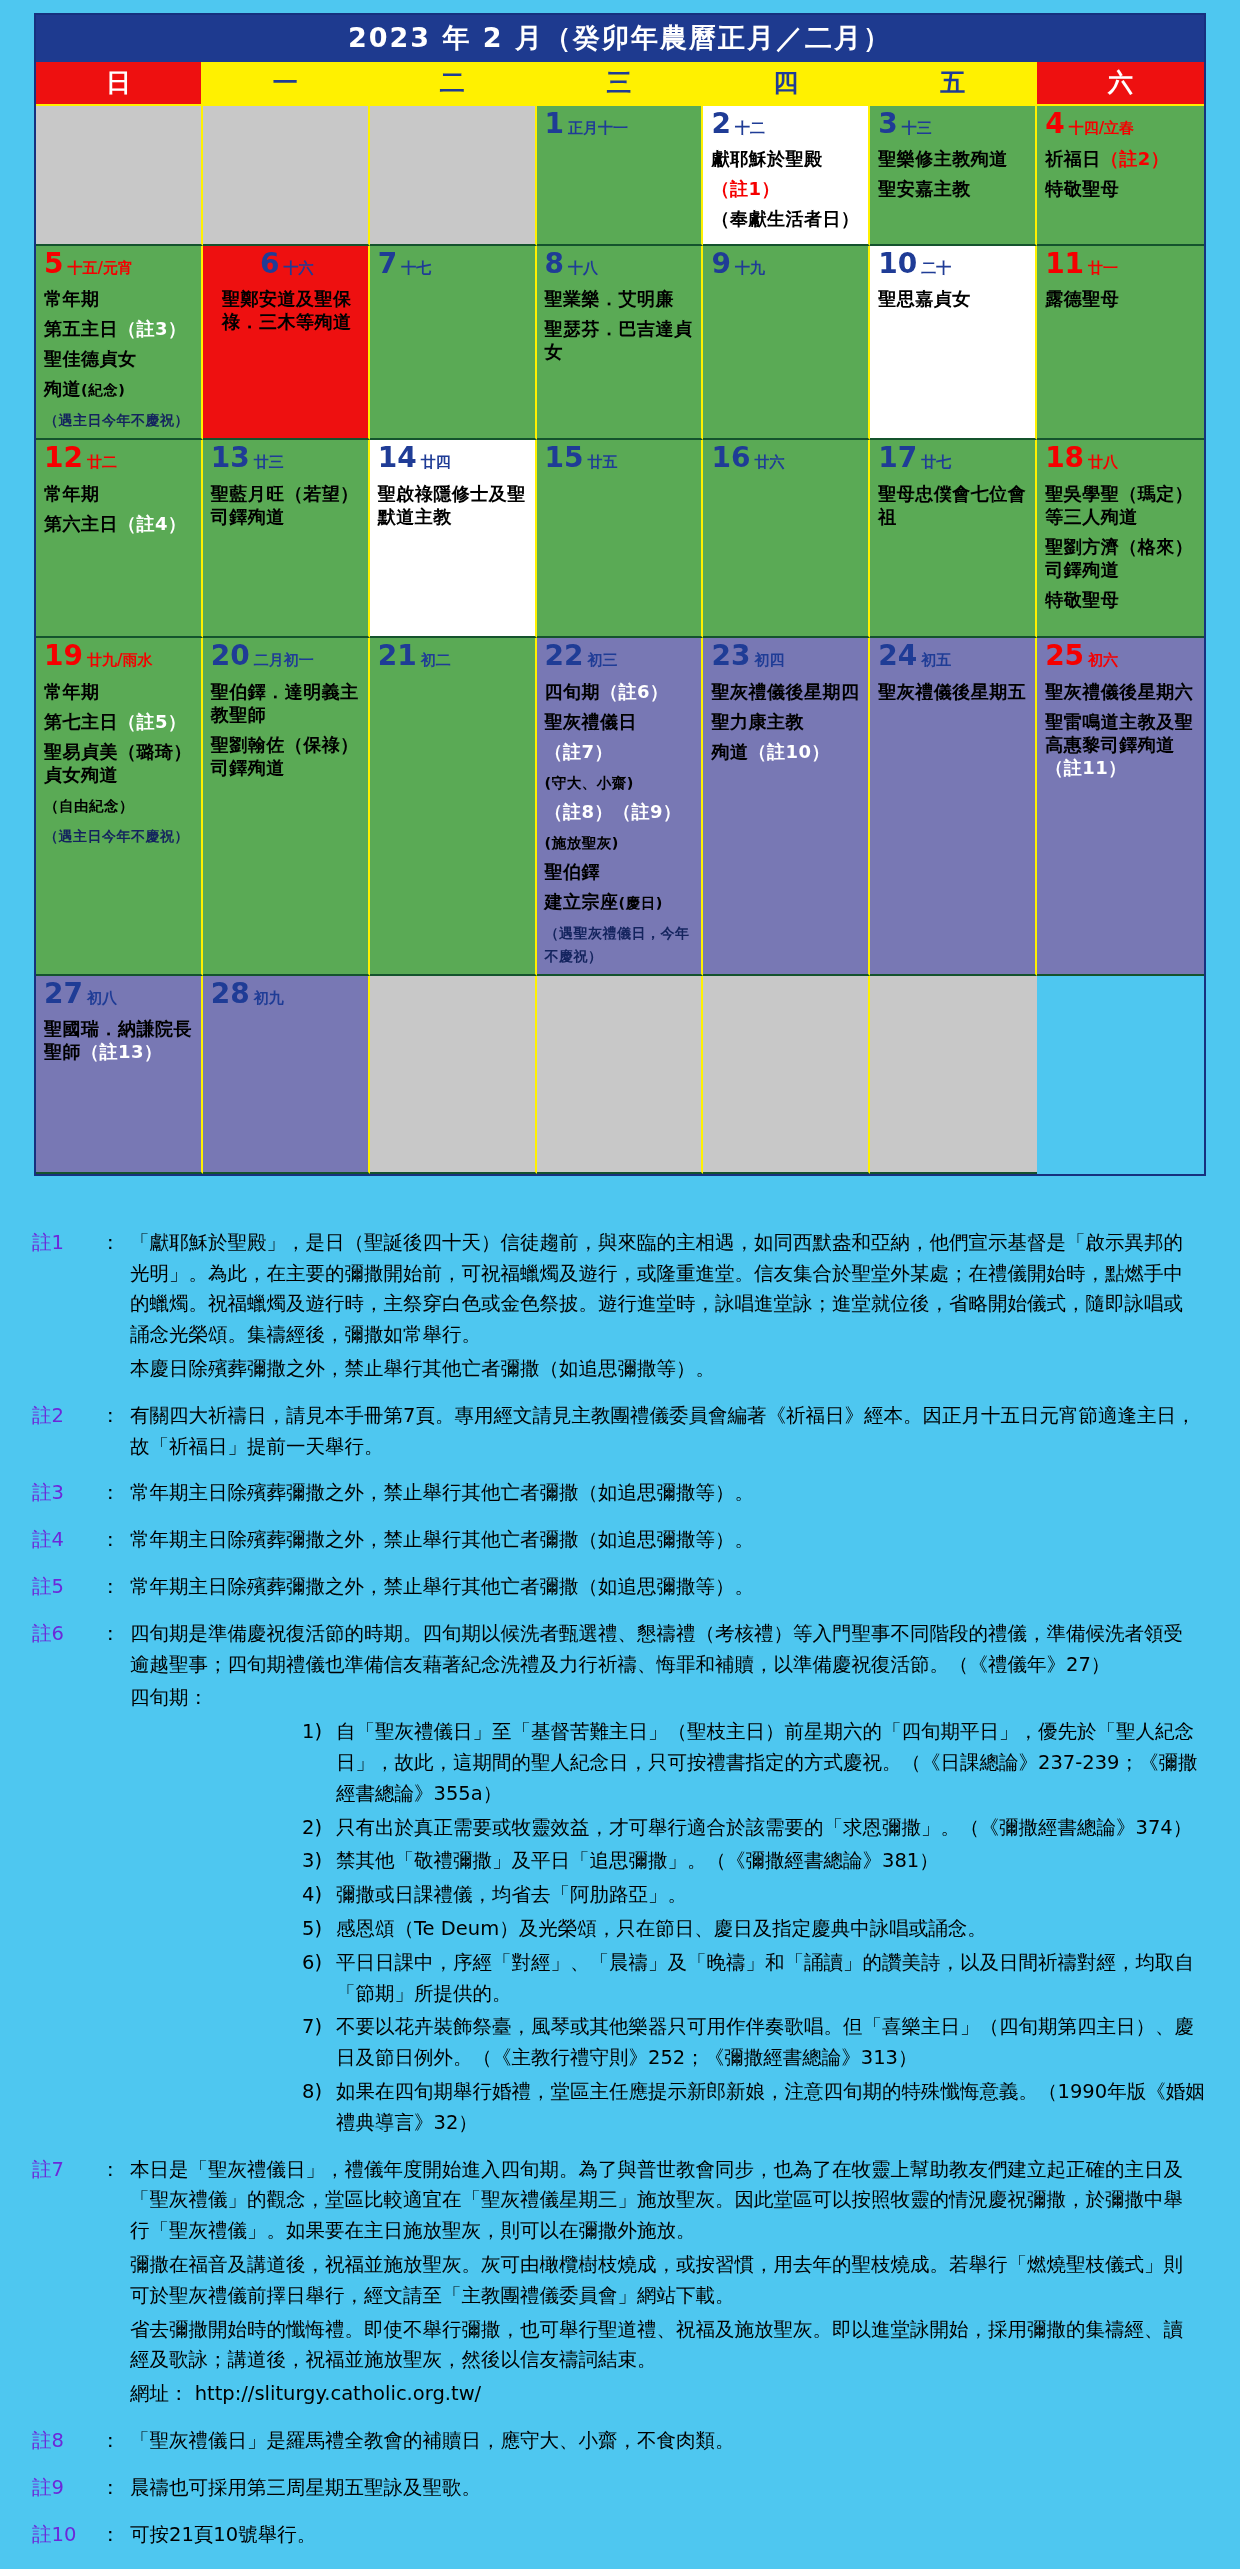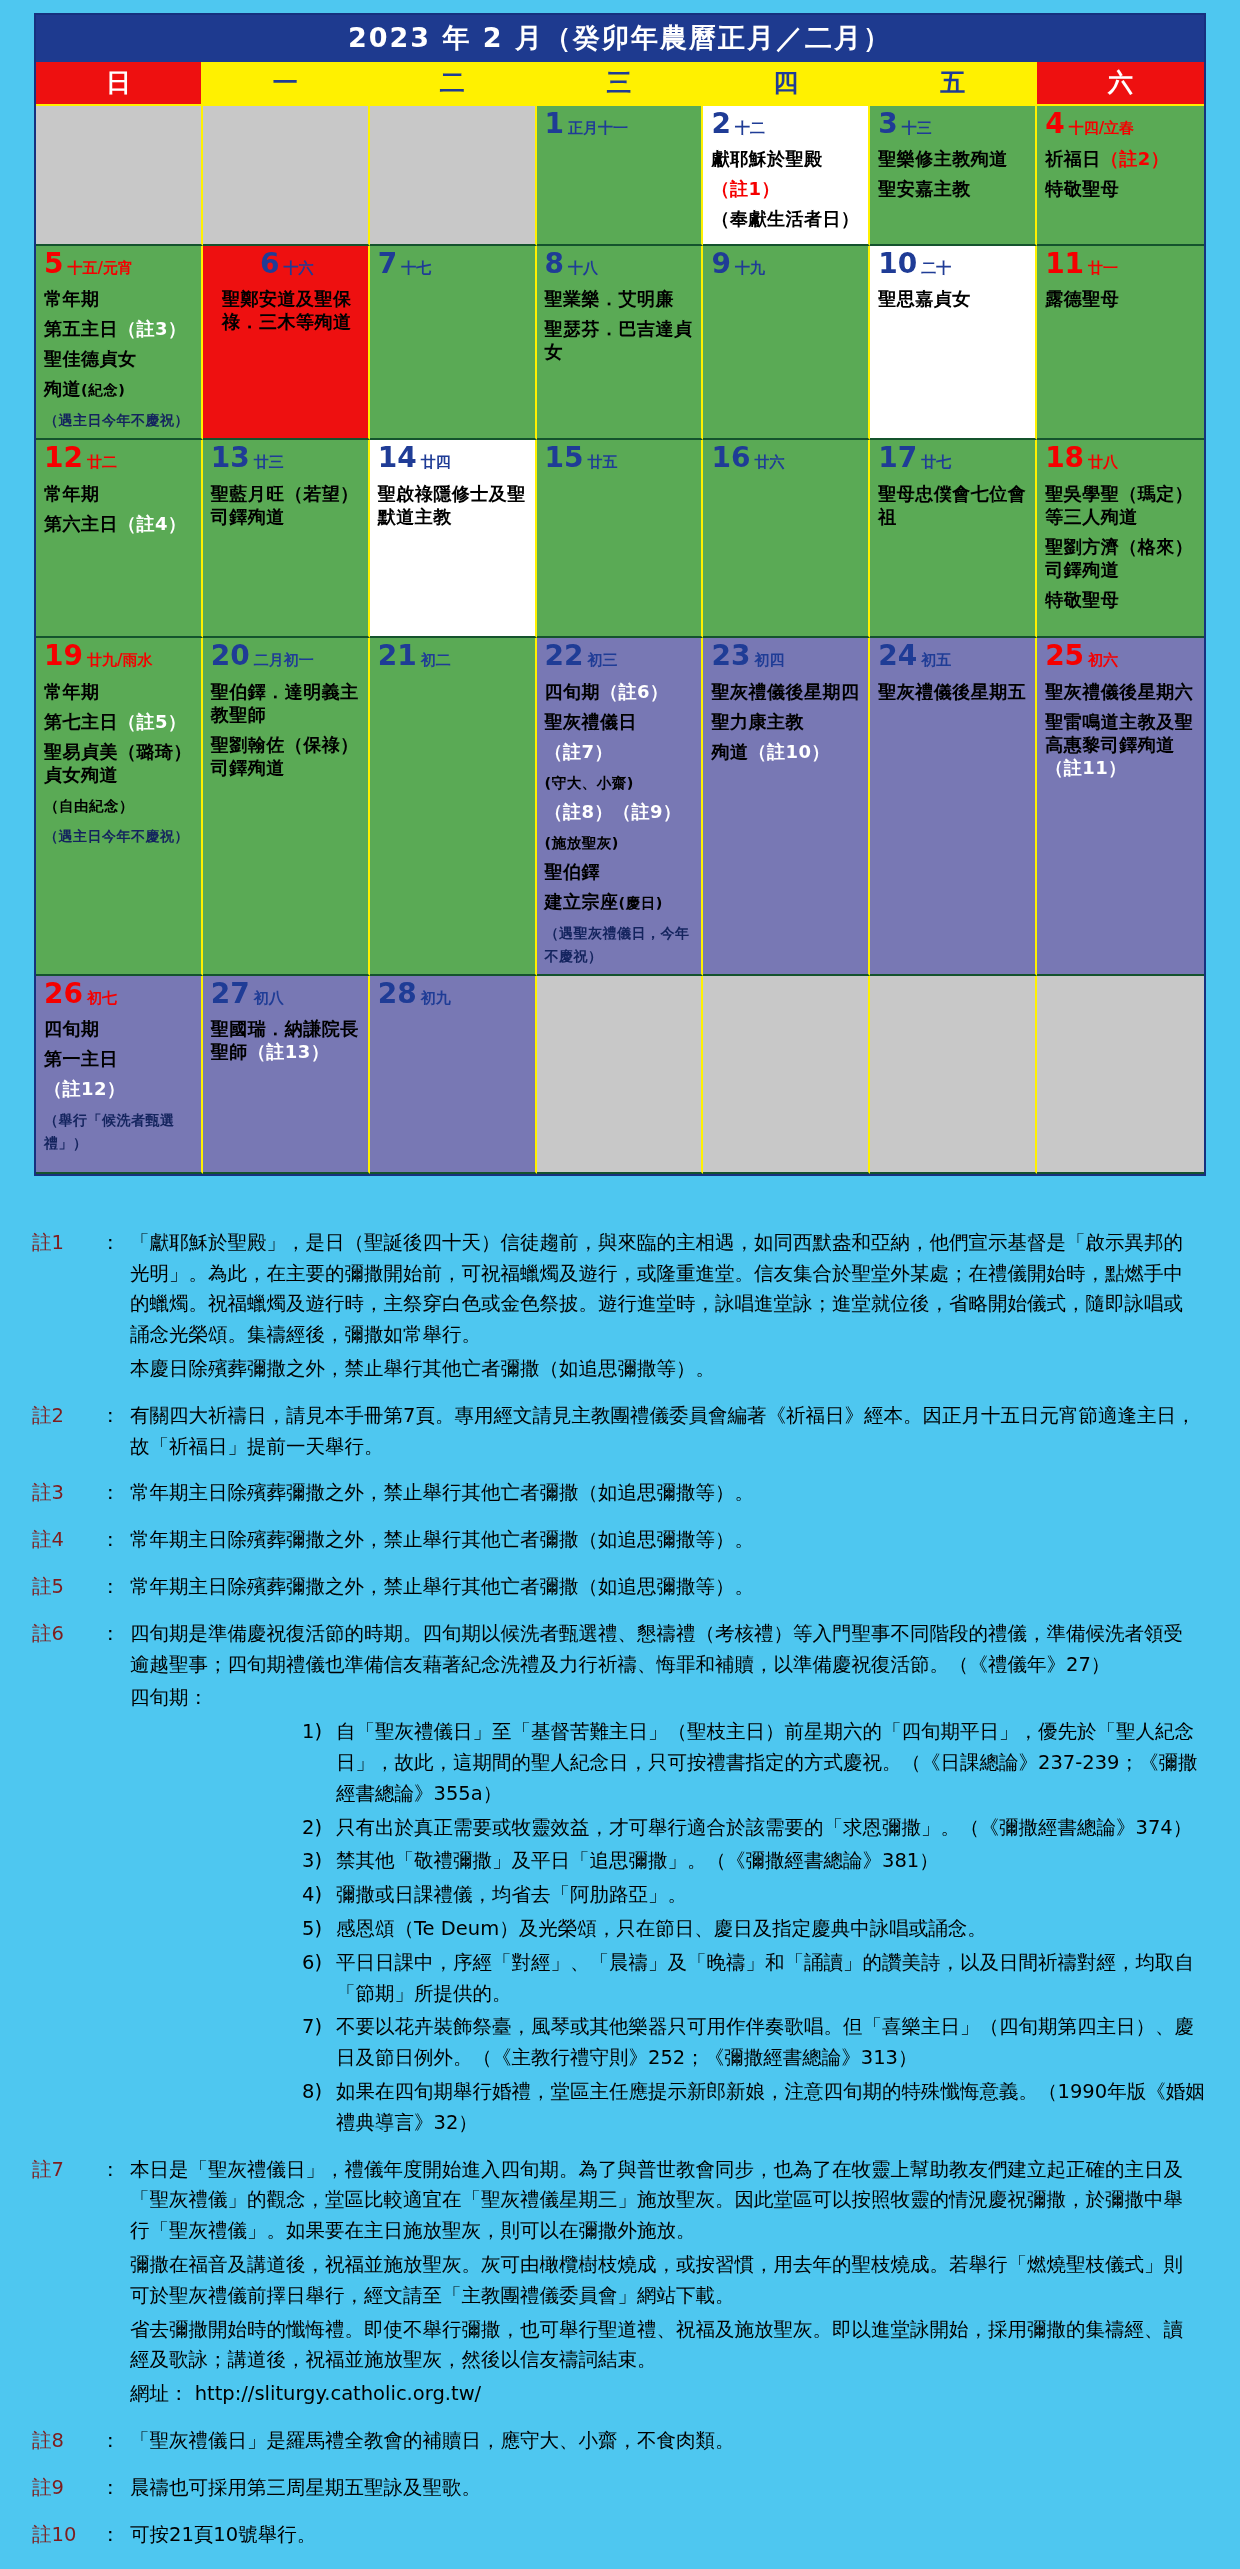--- a/index.html
+++ b/index.html
@@ -46,21 +46,21 @@
   }
   .s-e{color:#000000;}
   .s-w{color:#FFFFFF;}
   .s-r{color:#F50000;}
   .s-sb{color:#000000;font-size:14.5px;}
   .s-sn{color:#14245E;font-size:14px;font-family:"DejaVu Serif","Liberation Serif",serif;}
   
   .notes{width:1176px;margin:52px auto 0 auto;}
   .note{display:flex;align-items:flex-start;margin-bottom:13px;font-size:19.5px;line-height:1.58;color:#000;}
   .nlabwrap{flex:0 0 88px;display:flex;justify-content:space-between;white-space:nowrap;}
-  .nlabel{color:#7f1d1d;}
+  .nlabel{color:#6d28d9;}
   .ncolon{color:#000;}
   .nbody{flex:1;padding-left:10px;}
   .npara{margin:0 6px 3px 0;}
   .nlist{counter-reset:li;margin:2px 0 0 0;padding:0 0 0 172px;list-style:none;}
   .nlist li{position:relative;padding-left:34px;counter-increment:li;margin-bottom:3px;}
   .nlist li::before{content:counter(li) ")";position:absolute;left:0;top:0;}
 </style>
 </head>
 <body>
 
@@ -204,27 +204,20 @@
           <div class="line"><span class="s-e">聖灰禮儀後星期五</span></div>
         </div>
         <div class="cell bg-purple">
           <div class="celltop"><span class="daynum c-red">25</span><span class="lunar c-red">初六</span></div>
           <div class="line"><span class="s-e">聖灰禮儀後星期六</span></div>
           <div class="line"><span class="s-e">聖雷鳴道主教及聖高惠黎司鐸殉道</span><span class="s-w">（註11）</span></div>
         </div>
       </div>
       <div class="week" style="min-height: 198px;">
         <div class="cell bg-purple">
-          <div class="celltop"><span class="daynum c-red">26</span><span class="lunar c-red">初七</span></div>
-          <div class="line"><span class="s-e">四旬期</span></div>
-          <div class="line"><span class="s-e">第一主日</span></div>
-          <div class="line"><span class="s-w">（註12）</span></div>
-          <div class="line"><span class="s-sn">（舉行「候洗者甄選禮」）</span></div>
-        </div>
-        <div class="cell bg-purple">
           <div class="celltop"><span class="daynum c-navy">27</span><span class="lunar c-navy">初八</span></div>
           <div class="line"><span class="s-e">聖國瑞．納謙院長聖師</span><span class="s-w">（註13）</span></div>
         </div>
         <div class="cell bg-purple">
           <div class="celltop"><span class="daynum c-navy">28</span><span class="lunar c-navy">初九</span></div>
         </div>
         <div class="cell bg-gray"></div>
         <div class="cell bg-gray"></div>
         <div class="cell bg-gray"></div>
         <div class="cell bg-gray"></div>

